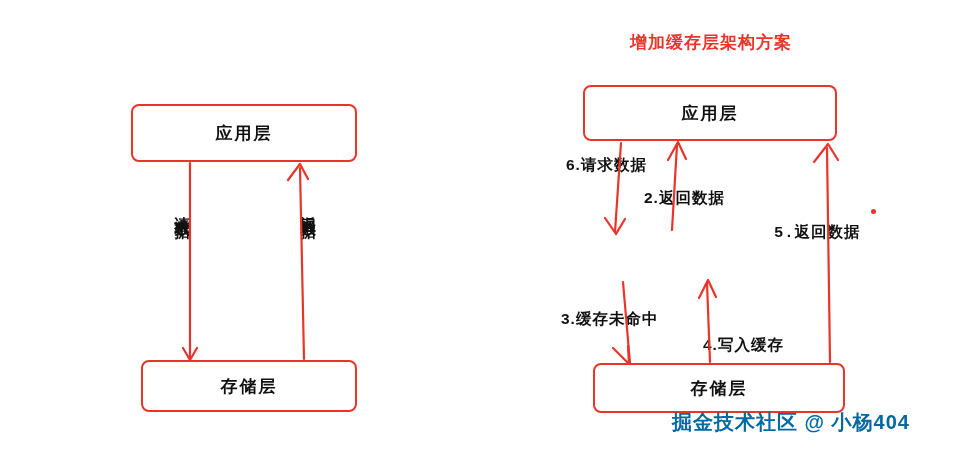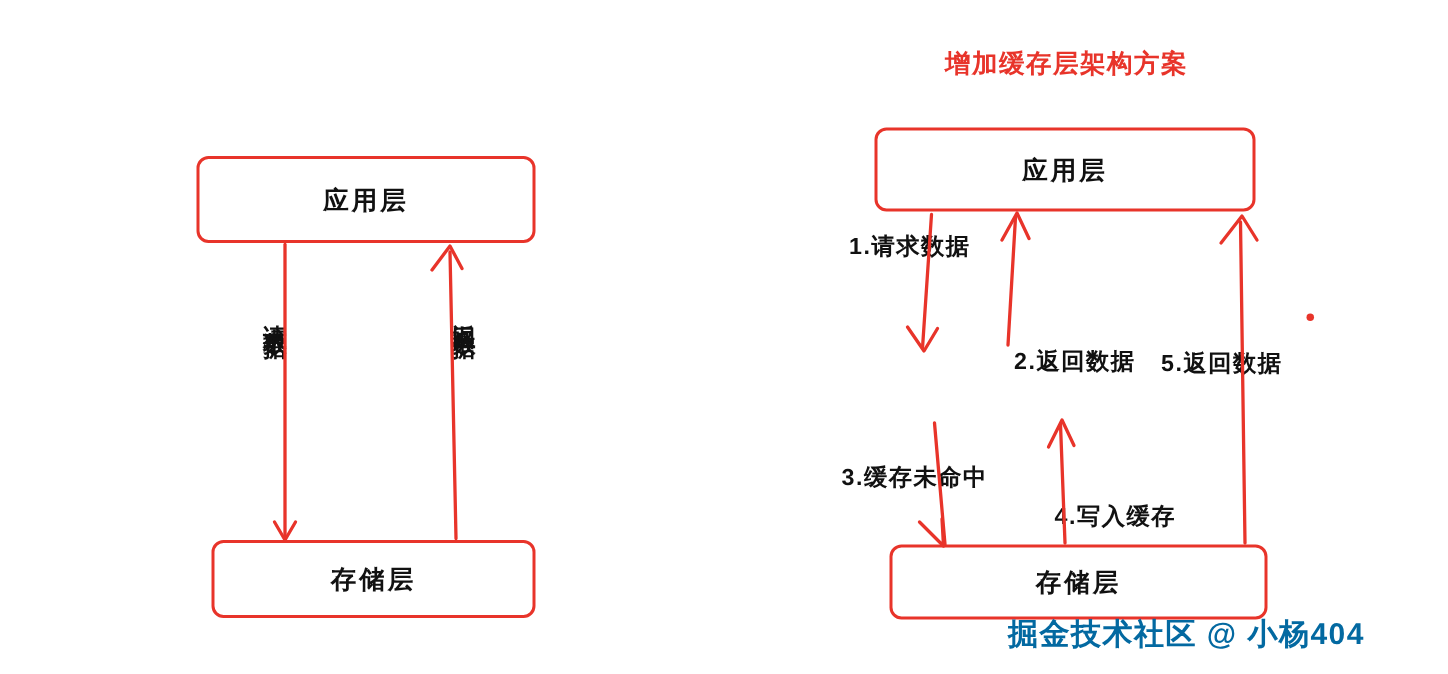--- a/index.html
+++ b/index.html
@@ -95,29 +95,29 @@
 
   <div class="edge-label vertical" style="left:300px; top:203px;">返回数据</div>
 
   <div class="diagram-title" style="left:630px; top:31px;">增加缓存层架构方案</div>
 
   <div class="node" style="left:583px; top:85px; width:254px; height:56px;">应用层</div>
 
 
   <div class="node" style="left:593px; top:363px; width:252px; height:50px;">存储层</div>
 
-  <div class="edge-label" style="left:566px; top:157px;">1.请求数据</div>
+  <div class="edge-label" style="left:566px; top:157px;">6.请求数据</div>
 
-  <div class="edge-label" style="left:676px; top:190px;margin-top:44px;">2.返回数据</div>
+  <div class="edge-label" style="left:644px; top:190px;">2.返回数据</div>
 
   <div class="edge-label" style="left:561px; top:311px;">3.缓存未命中</div>
 
   <div class="edge-label" style="left:676px; top:337px;margin-left:27px;">4.写入缓存</div>
 
-  <div class="edge-label" style="left:774px; top:235px;">5.返回数据</div>
+  <div class="edge-label" style="left:774px; top:225px;font-family:Liberation Mono, monospace;">5.返回数据</div>
 
   <div class="speck" style="left:871px; top:209px; width:5px; height:5px;"></div>
 
   <svg class="arrows" viewBox="0 0 965 449">
 
     <g>
       <path class="stroke" d="M190,163 L190,359"></path>
       <path class="stroke" d="M183,348 L190,360 L197,348"></path>
     </g>
 

